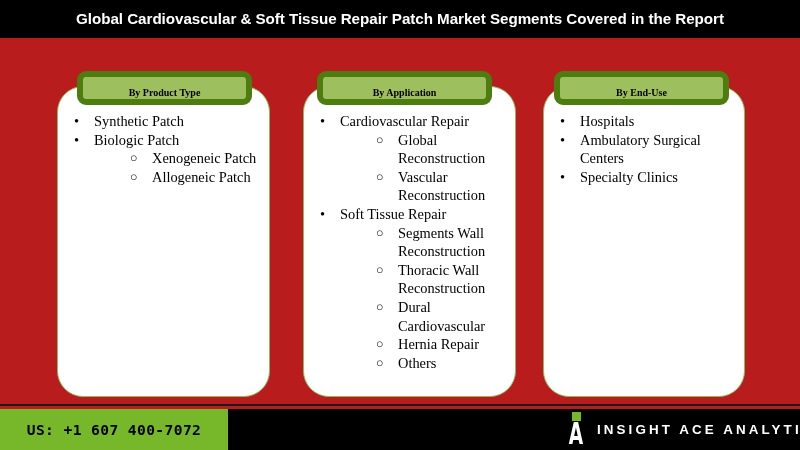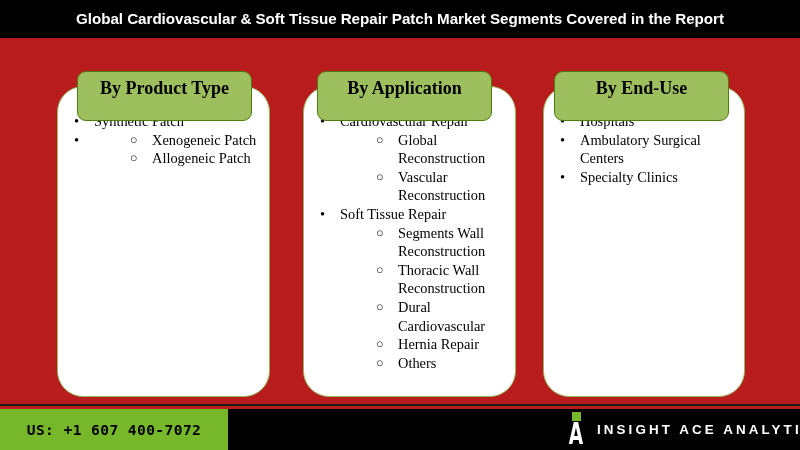--- a/index.html
+++ b/index.html
@@ -49,28 +49,28 @@
     border: 1.6px solid #93b75c;
     border-radius: 26px;
   }
   #card-product  { left: 57px;  top: 86px; width: 213px; height: 311px; }
   #card-app      { left: 303px; top: 86px; width: 213px; height: 311px; }
   #card-enduse   { left: 543px; top: 86px; width: 202px; height: 311px; }
 
   .card-header {
     position: absolute;
     box-sizing: border-box;
-    height: 50px;
+    height: 34px;
     background: #9dbf5e;
-    border: 1px solid #4d7c0f;
+    border: 6px solid #4d7c0f;
     border-radius: 9px;
     text-align: center;
     line-height: 32px;
     font-weight: bold;
-    font-size: 18px;
+    font-size: 10px;
     color: #000000;
     white-space: nowrap;
     z-index: 5;
   }
   #header-product { left: 77px;  top: 71px; width: 175px; }
   #header-app     { left: 317px; top: 71px; width: 175px; }
   #header-enduse  { left: 554px; top: 71px; width: 175px; }
 
   .card-body {
     position: absolute;
@@ -223,20 +223,21 @@
   <div class="card" id="card-product"></div>
   <div class="card-header" id="header-product">By Product Type</div>
   <div class="card-body" id="body-product">
       <ul class="lvl1">
         <li class="item lvl1-item">
           <span class="marker">•</span>
           <span class="item-label">Synthetic Patch</span>
         </li>
         <li class="item lvl1-item">
           <span class="marker">•</span>
+          <span class="item-label">Biologic Patch</span>
           <ul class="lvl2">
             <li class="item lvl2-item">
               <span class="marker">○</span>
               <span class="item-label">Xenogeneic Patch</span>
             </li>
             <li class="item lvl2-item">
               <span class="marker">○</span>
               <span class="item-label">Allogeneic Patch</span>
             </li>
           </ul>

